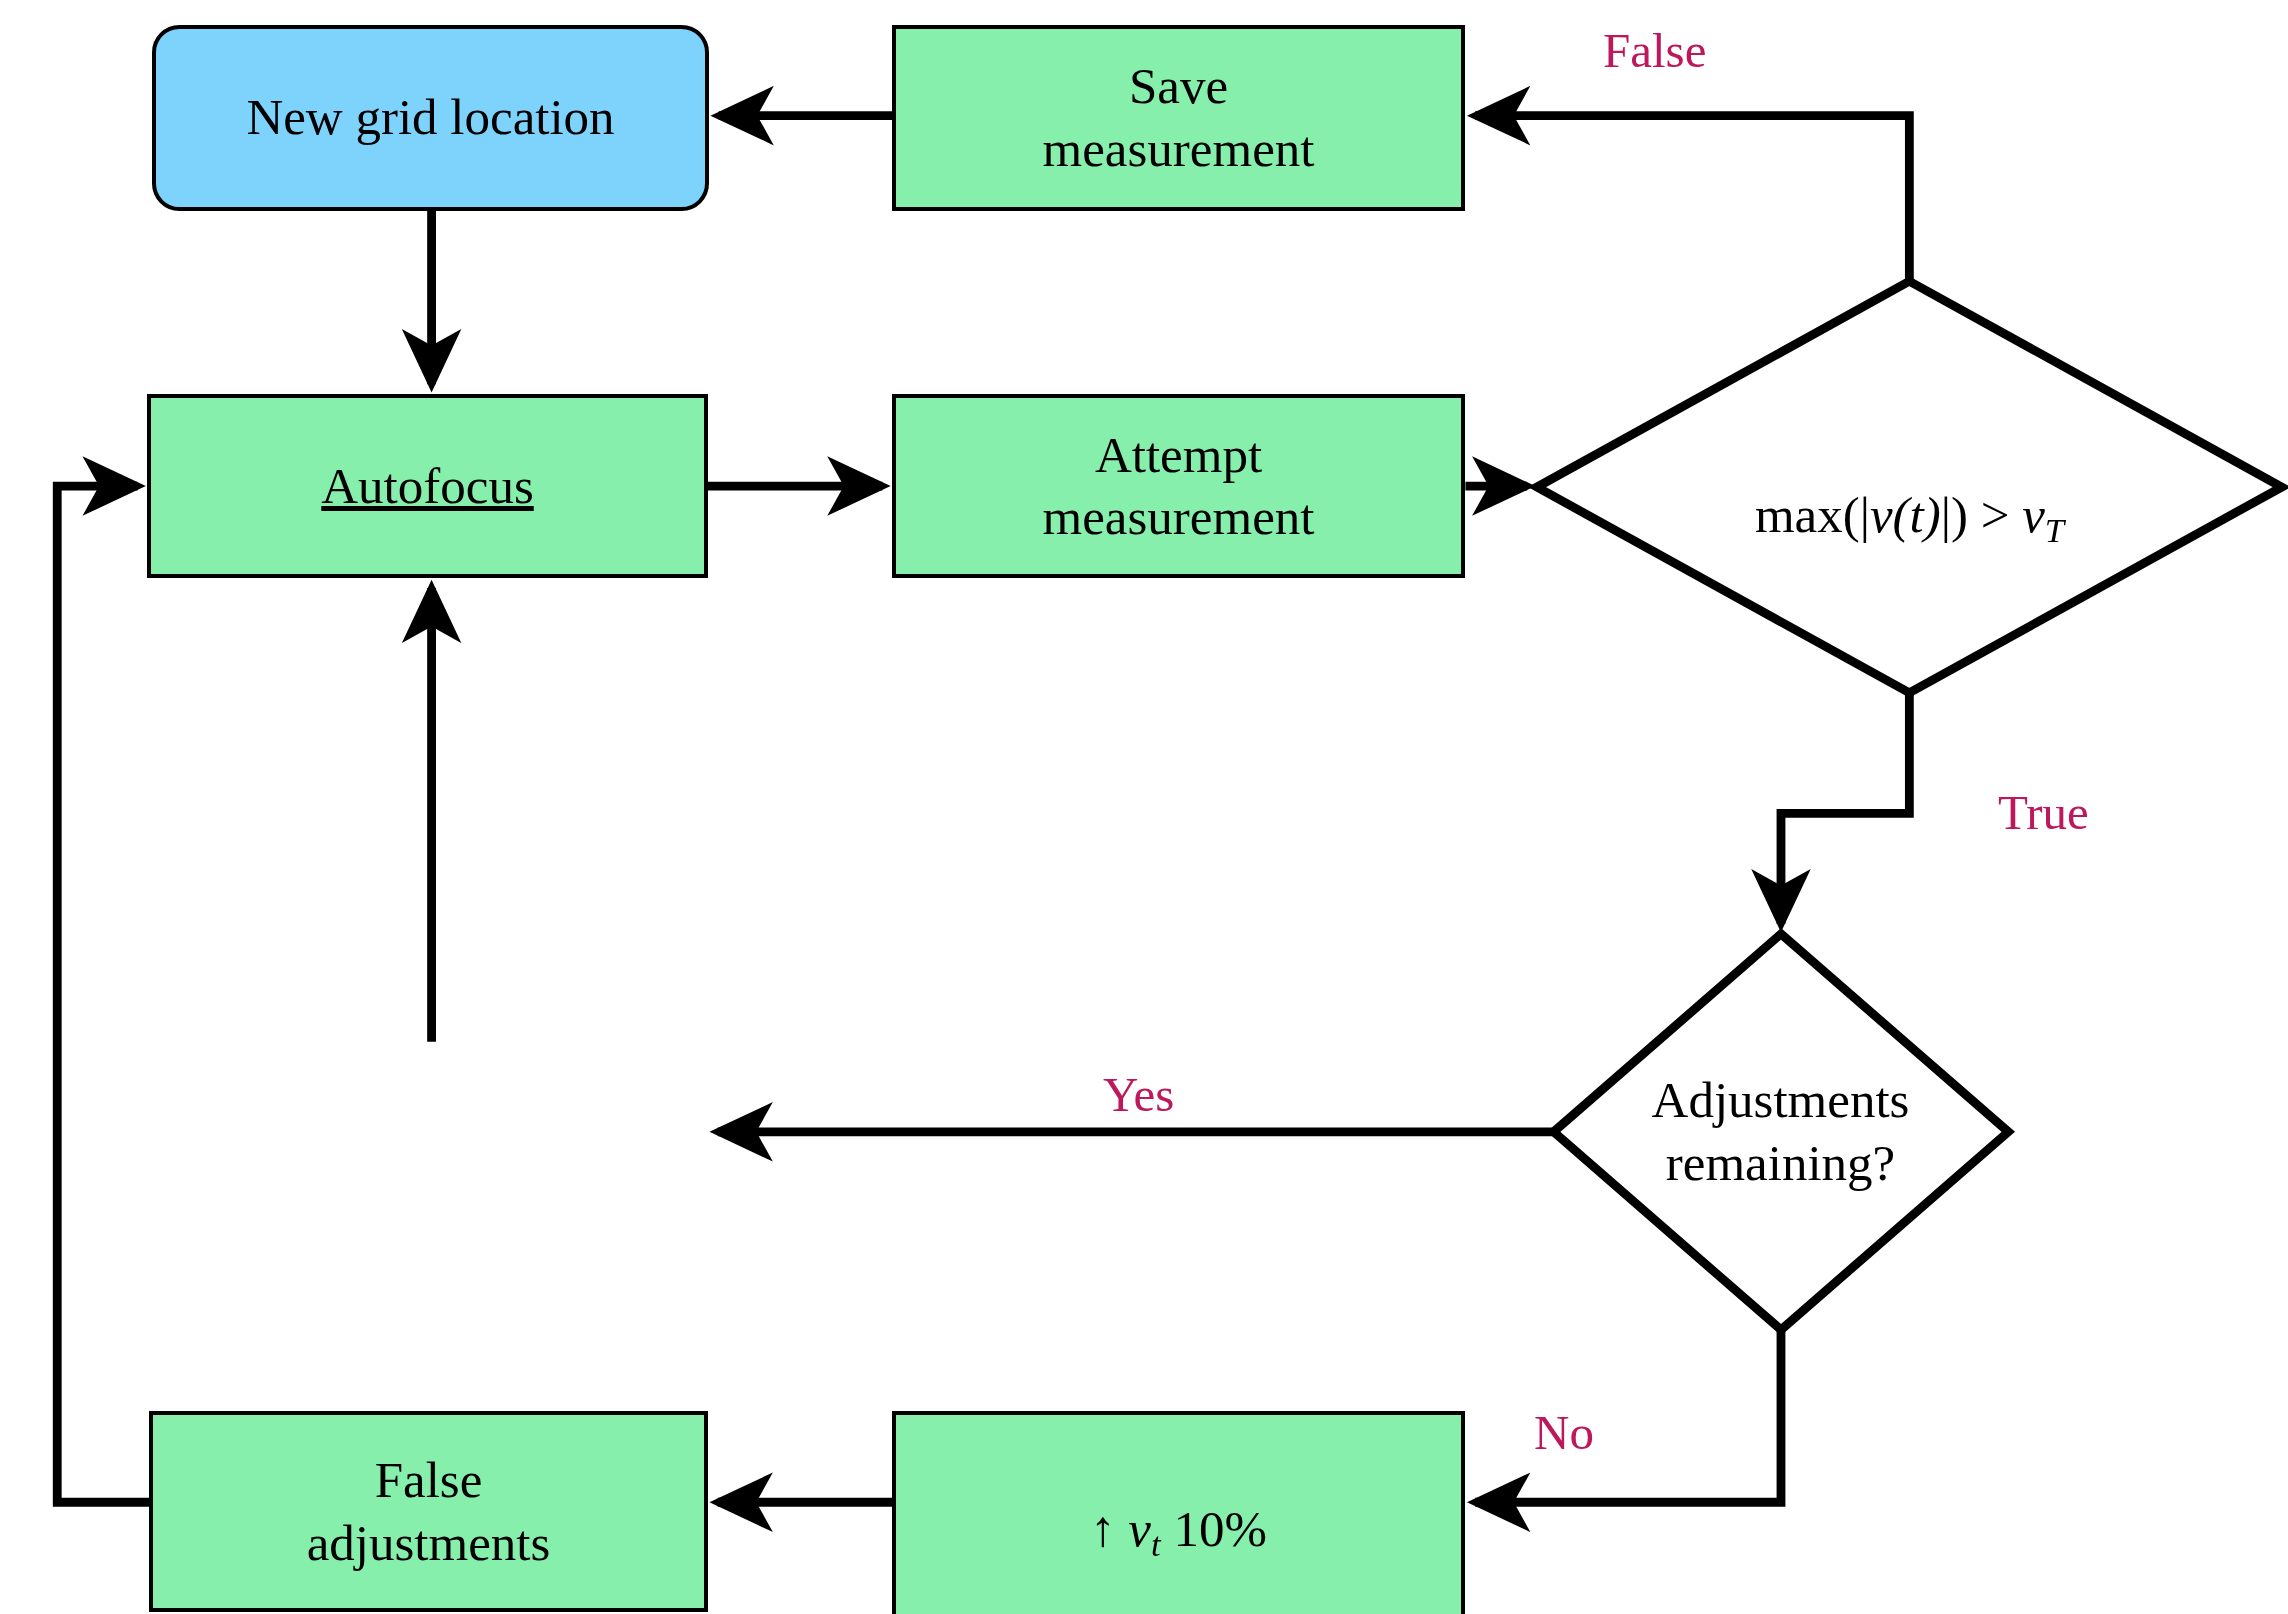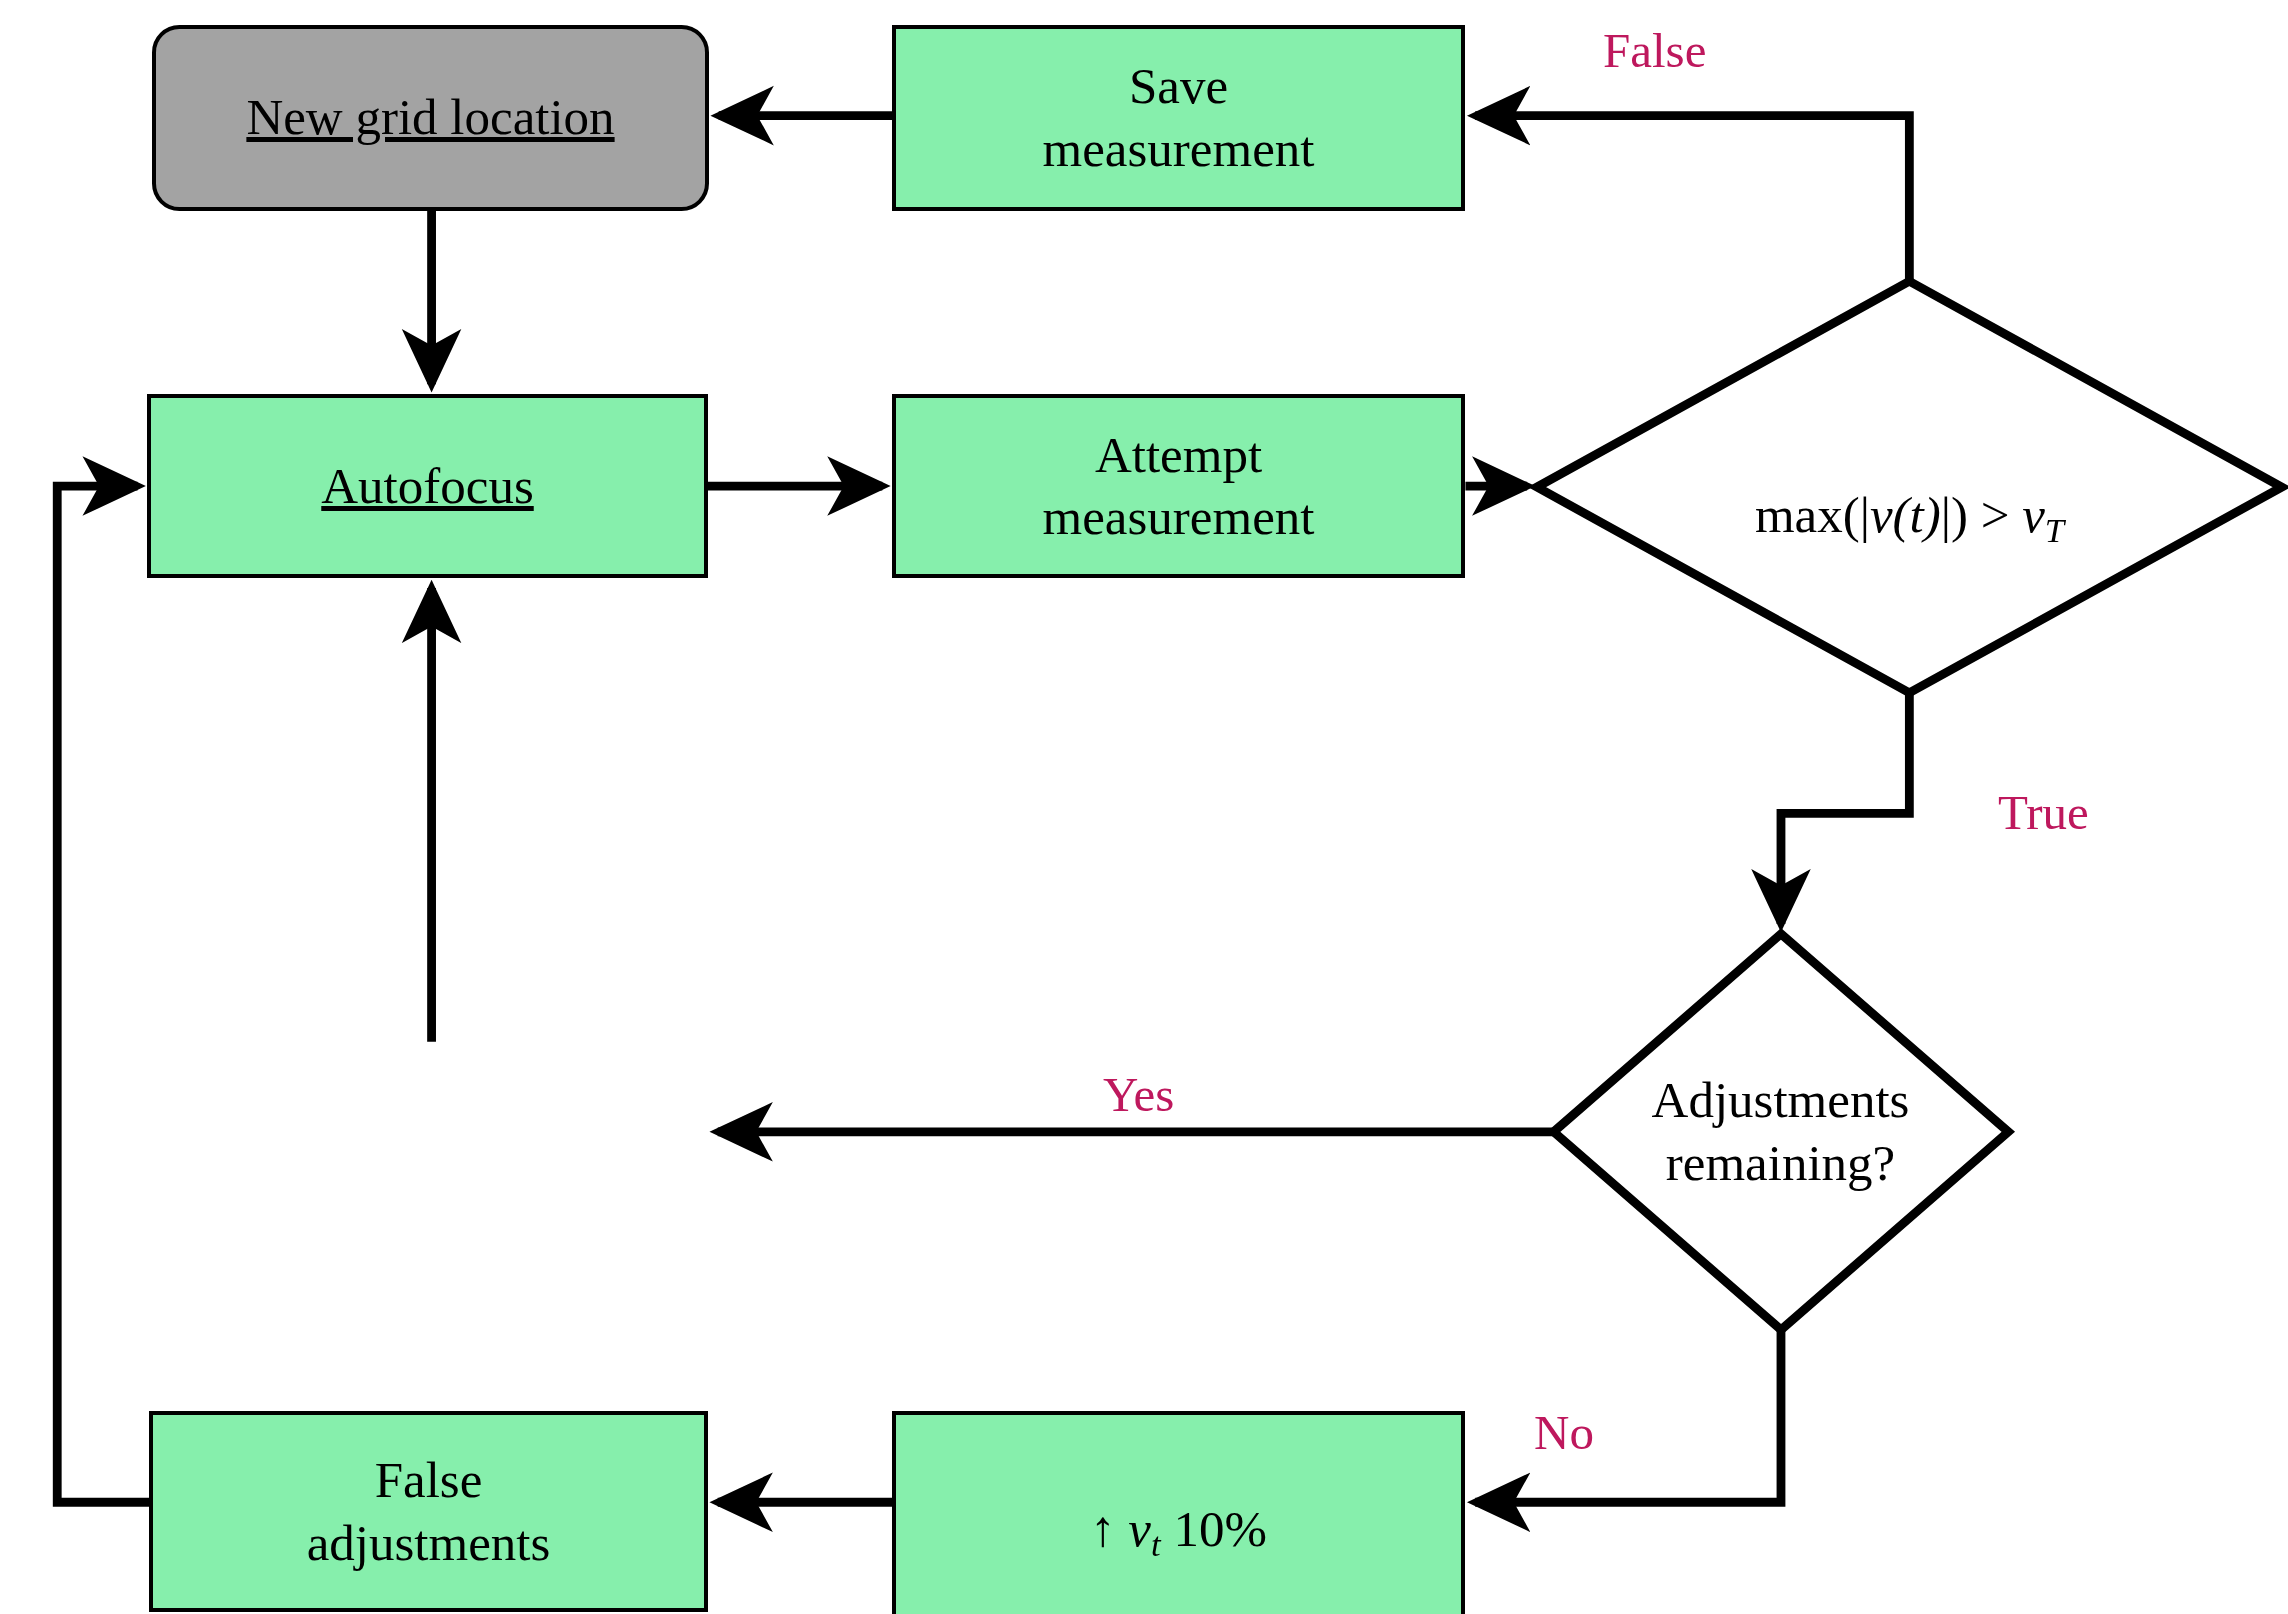--- a/index.html
+++ b/index.html
@@ -27,23 +27,22 @@
     display: flex;
     align-items: center;
     justify-content: center;
     text-align: center;
   }
   .node.rect {
     border: 4.9px solid #000000;
     background: #86efac;
   }
   .node.rect.filled {
-    background: #a3a3a3;
+    background: #7dd3fc;
     border-radius: 27.4px;
-    text-decoration: underline;
   }
   .node-label {
     font-size: 51px;
     line-height: 1.22;
     color: #000000;
     white-space: pre-line;
     padding: 0 9.8px;
   }
   .diamond-label {
     position: absolute;

